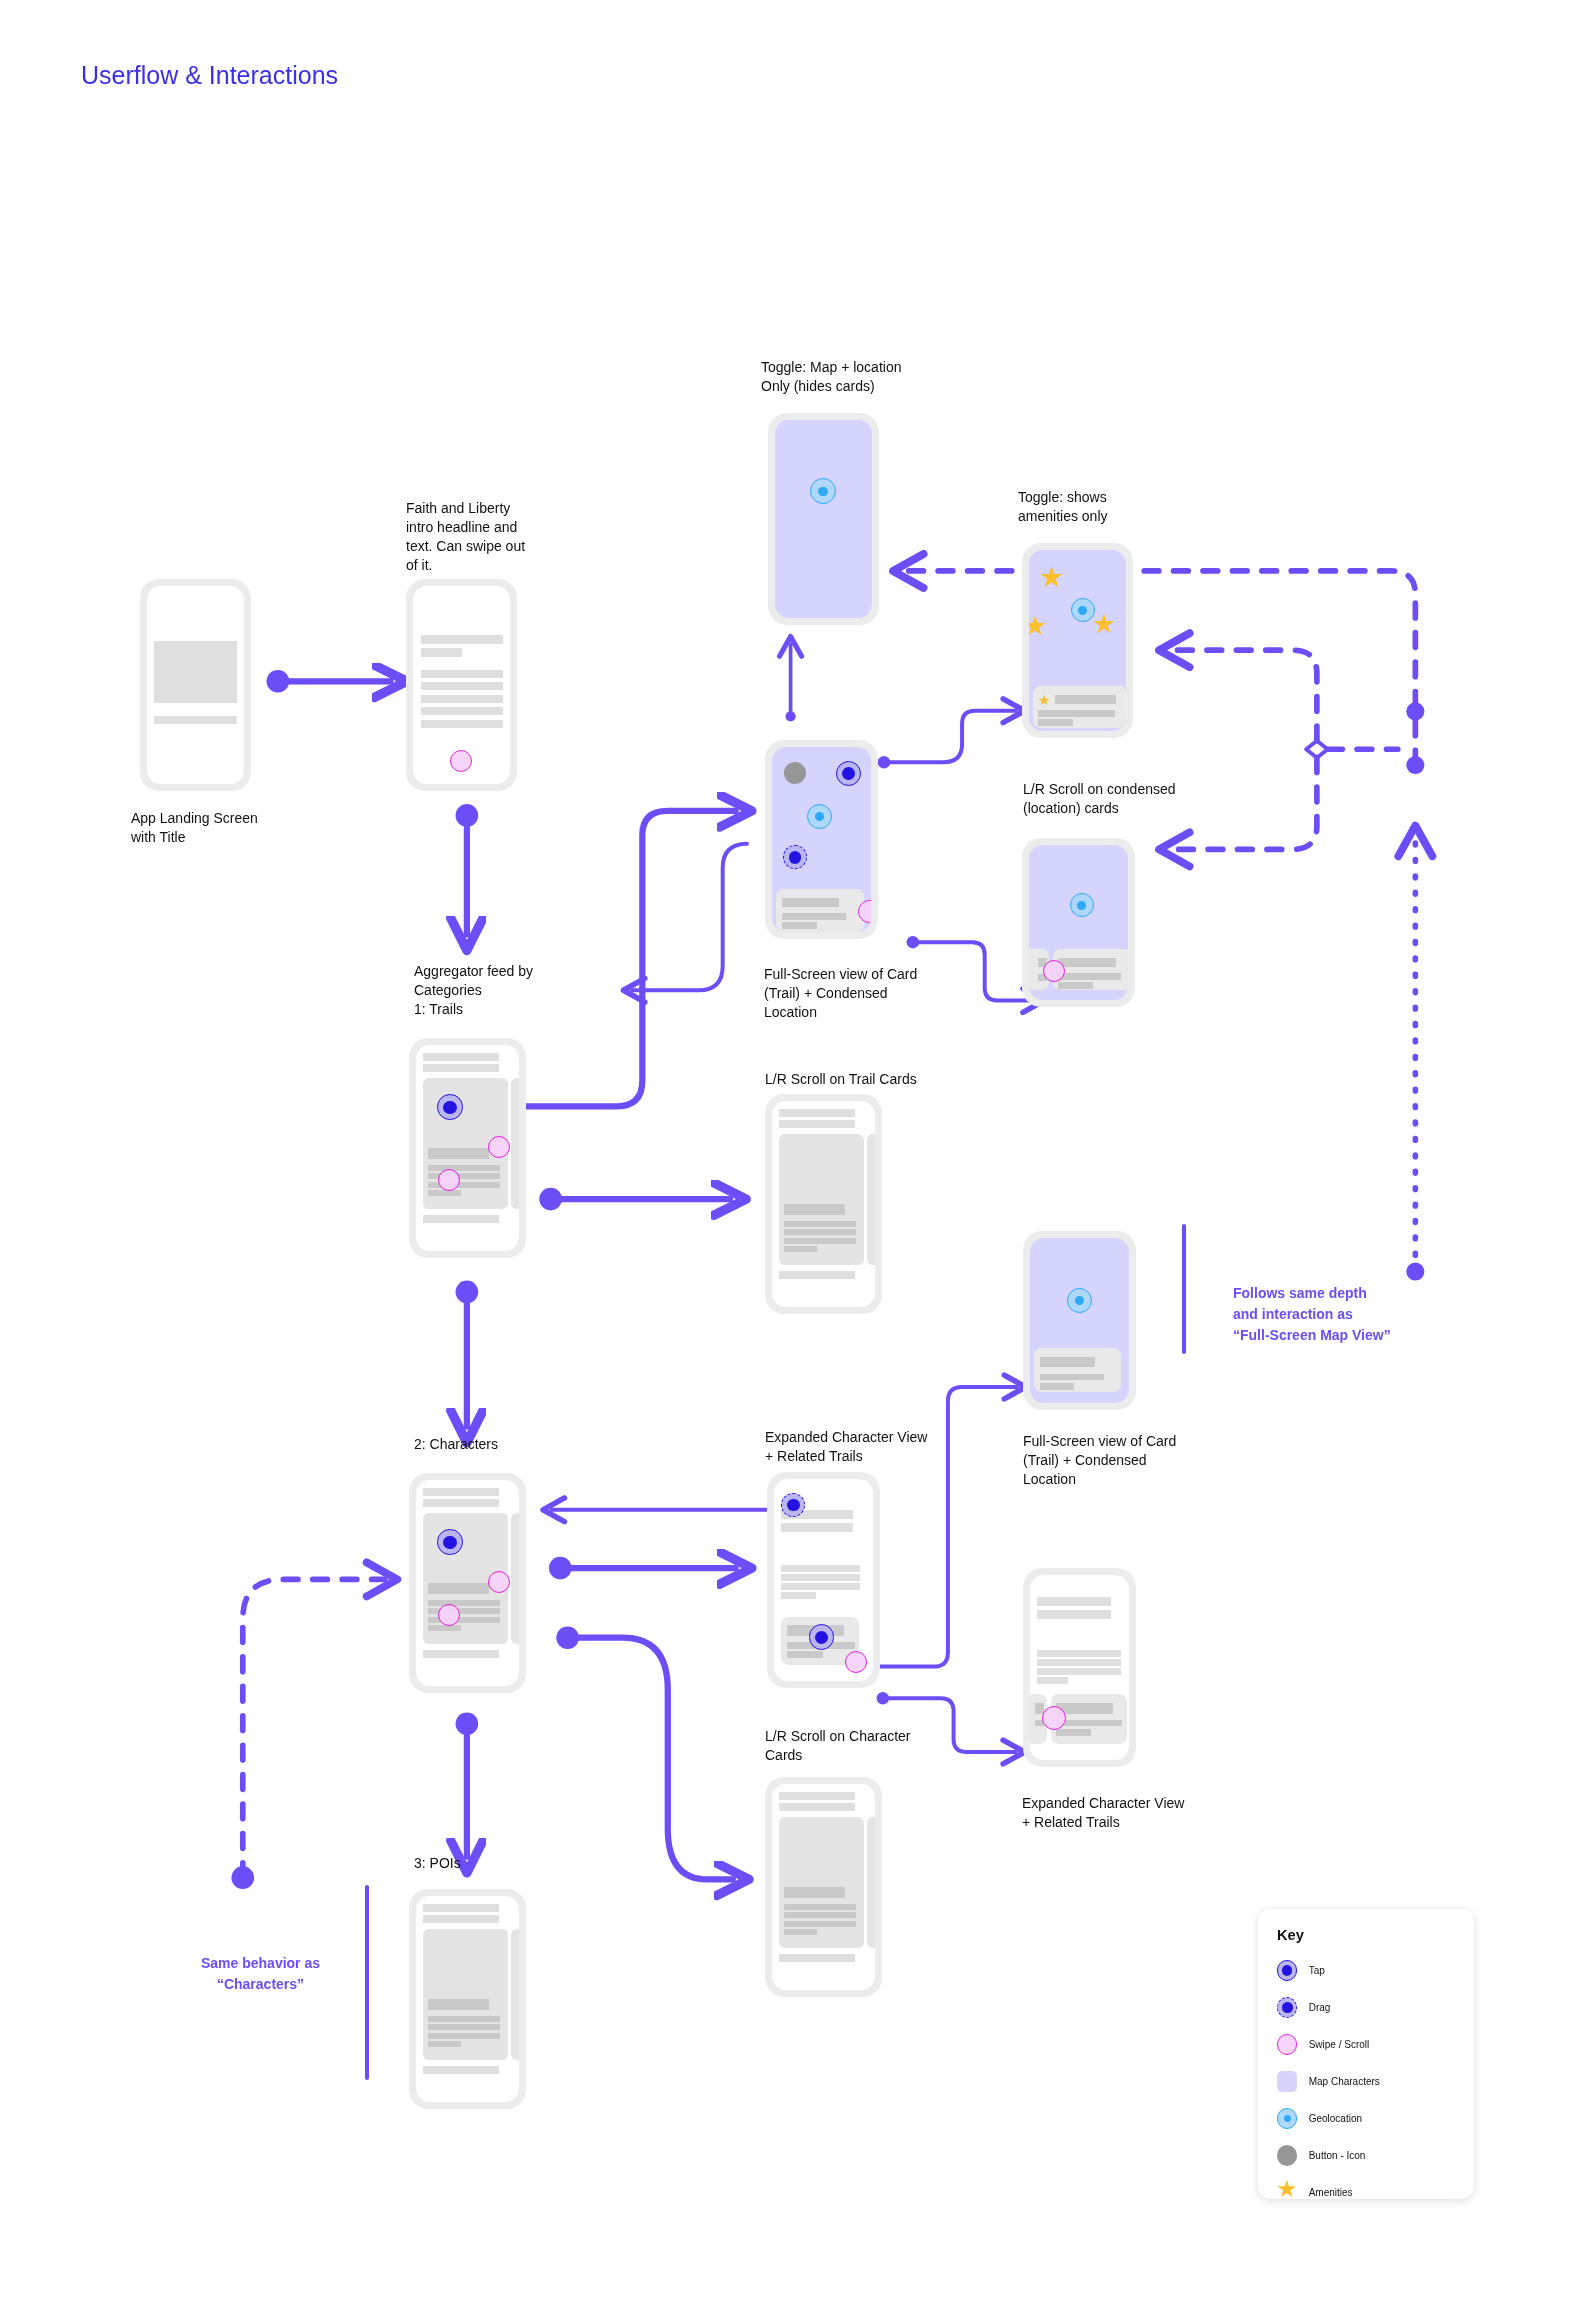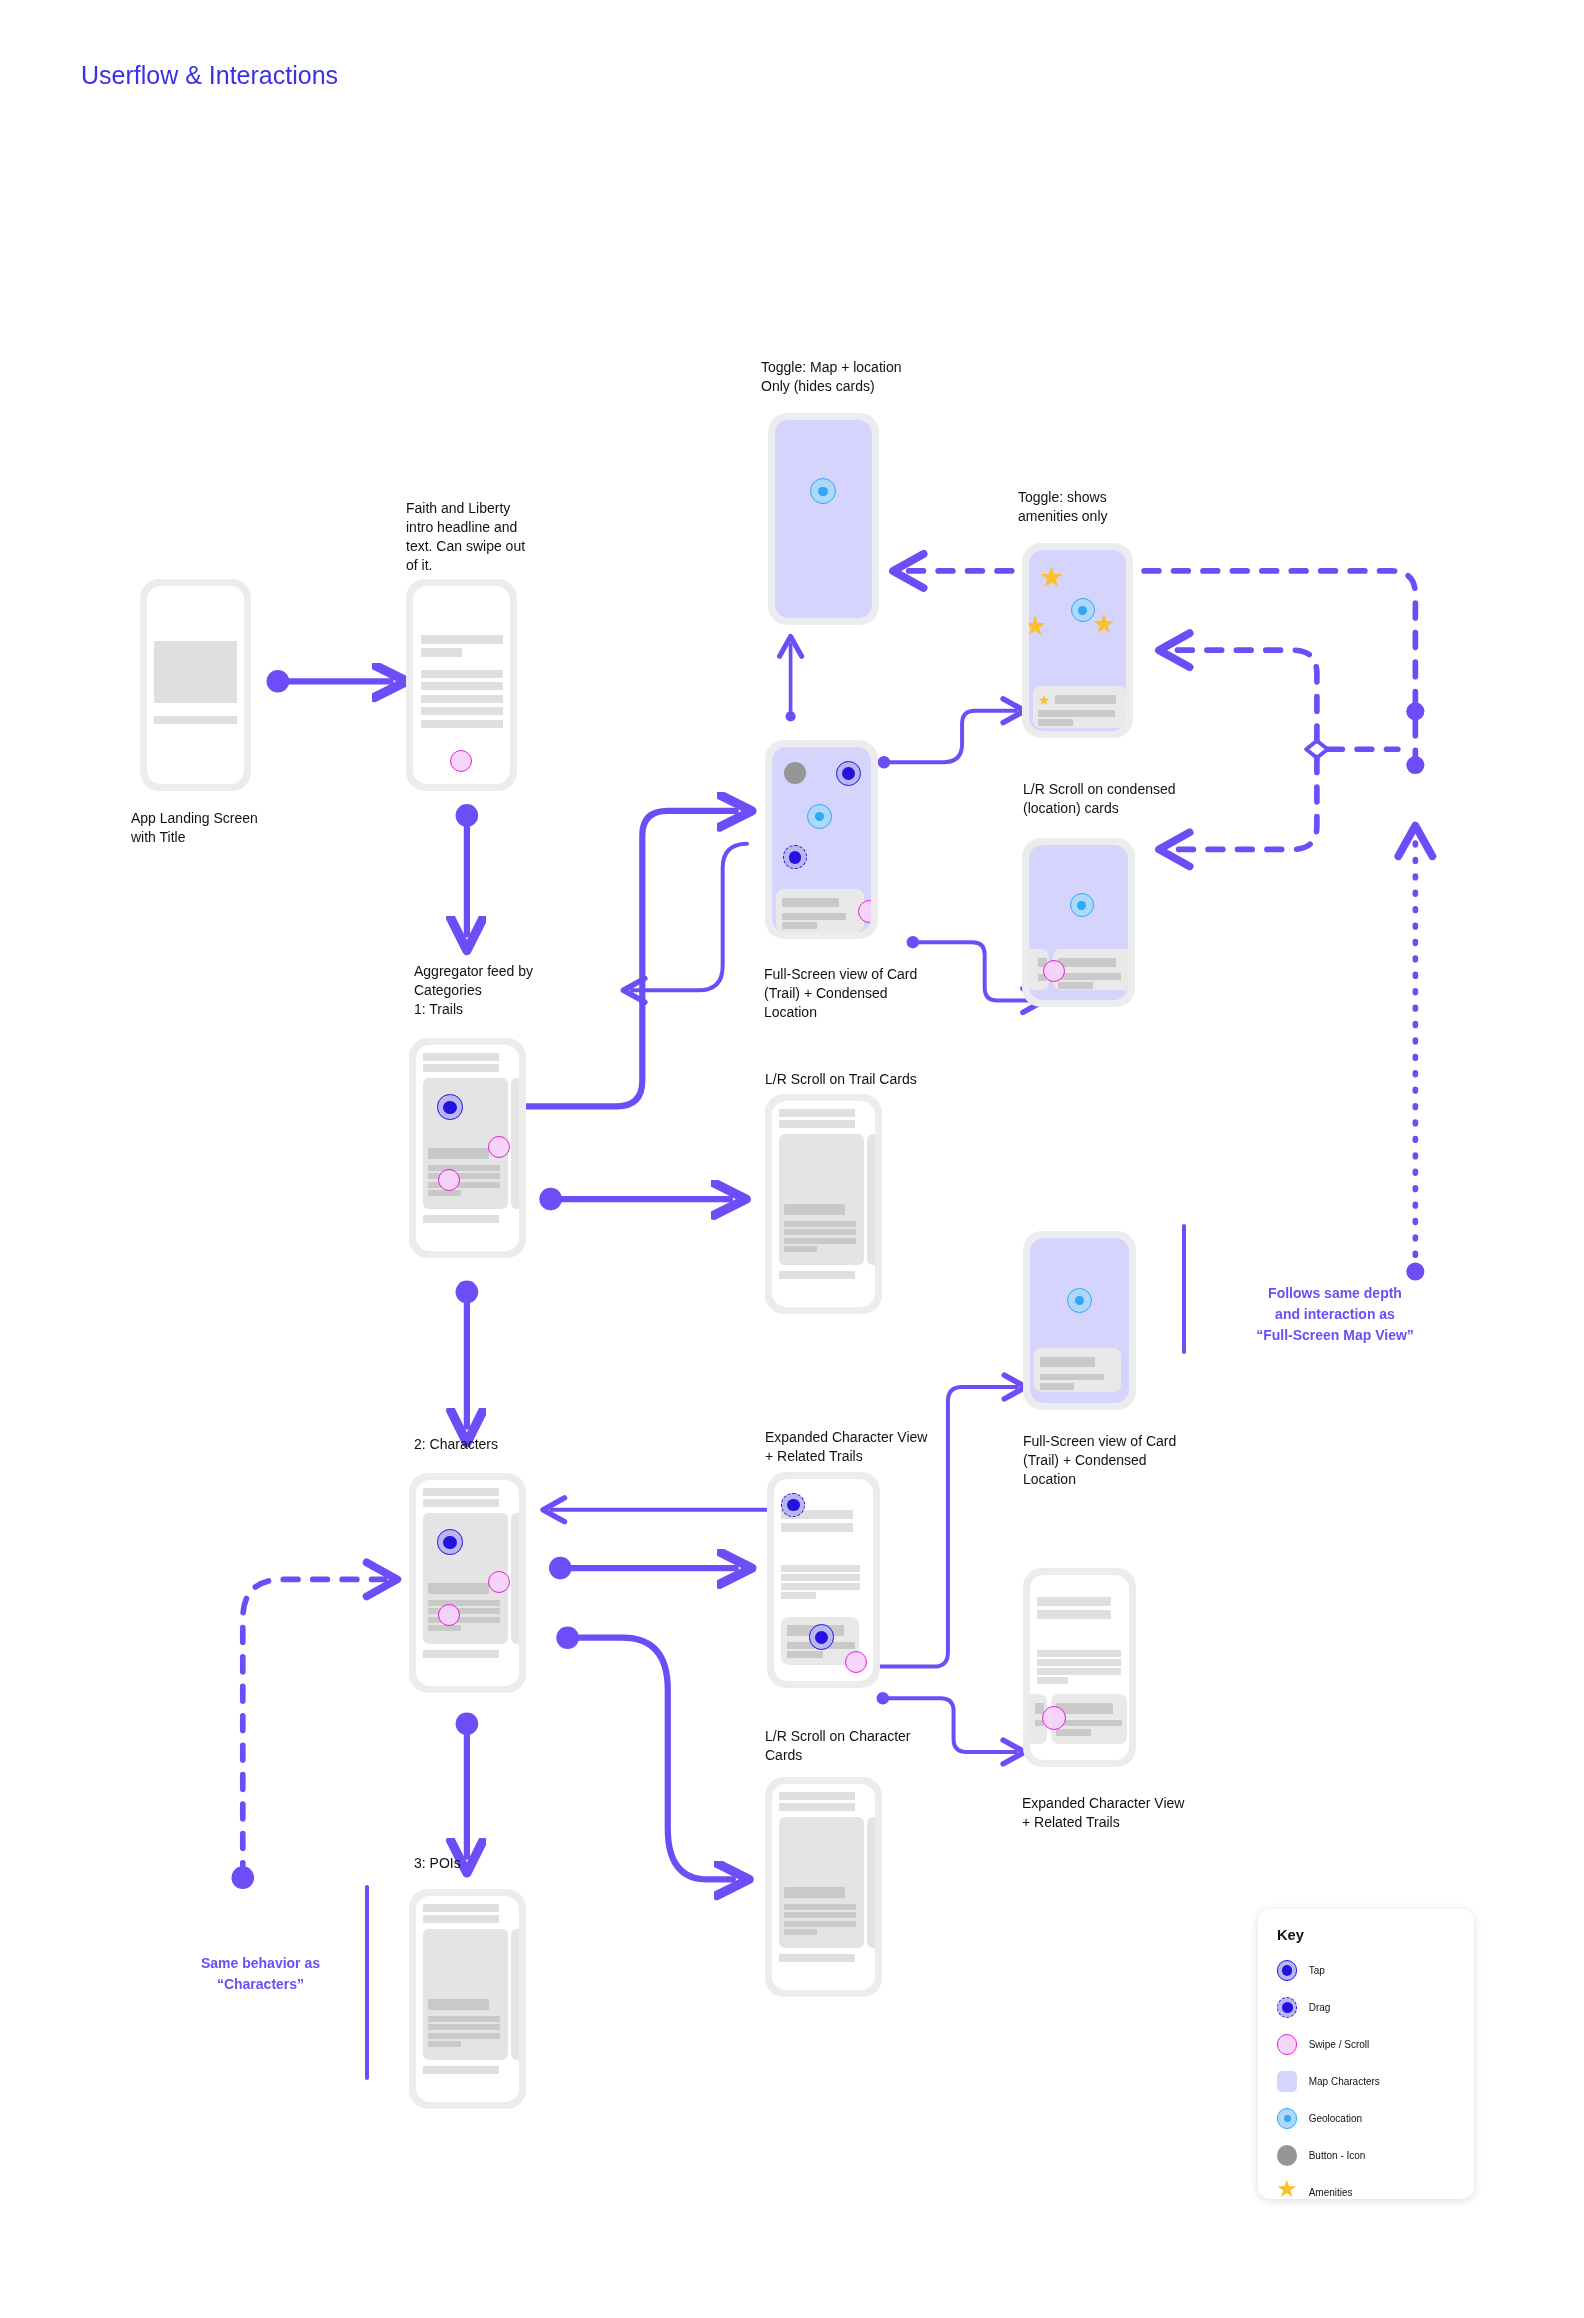--- a/index.html
+++ b/index.html
@@ -26,23 +26,22 @@
     white-space:pre-line;
     font-weight:400;
   }
   .cap-accent {
     position:absolute;
     font-size:14px;
     line-height:1.5;
     color:#6c4df6;
     font-weight:700;
     white-space:pre-line;
-    text-align:center;
-  }
-  .cap-accent.center { }
+  }
+  .cap-accent.center { text-align:center; }
 
   
   .phone {
     position:absolute;
     background:#ececec;
     border-radius:19px;
     padding:7.4px 6.8px;
   }
   .screen {
     position:relative;

